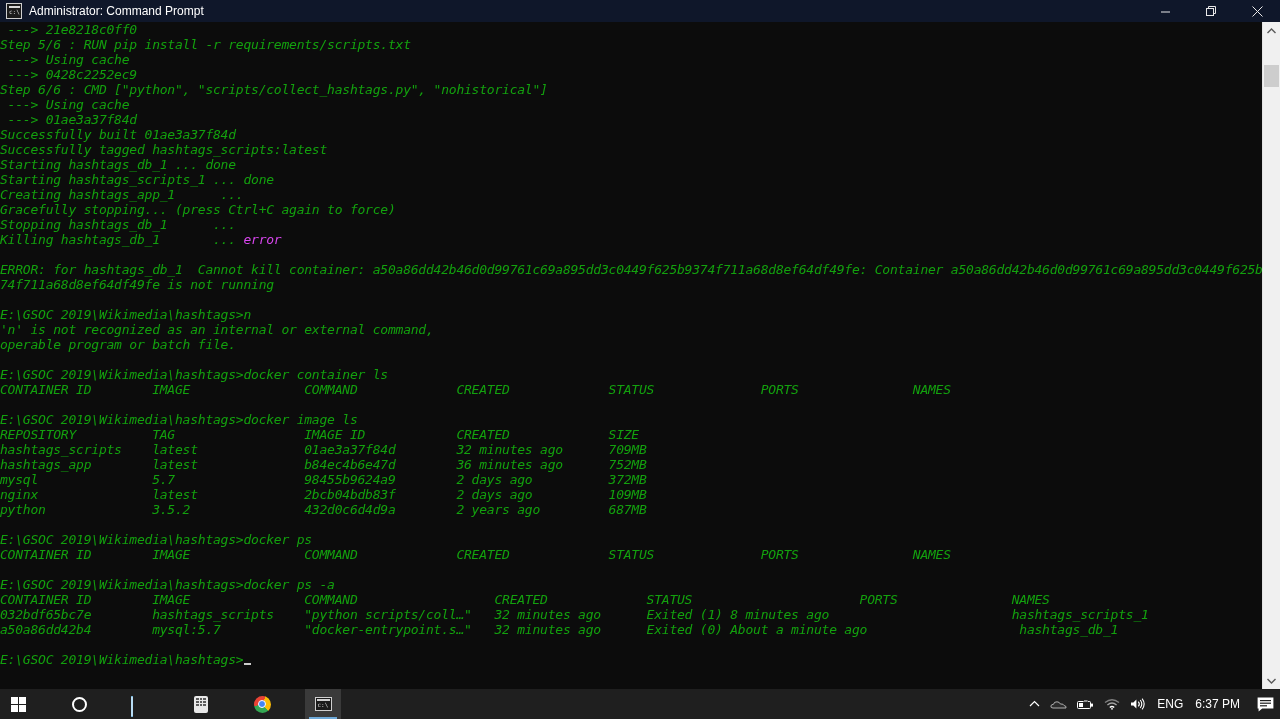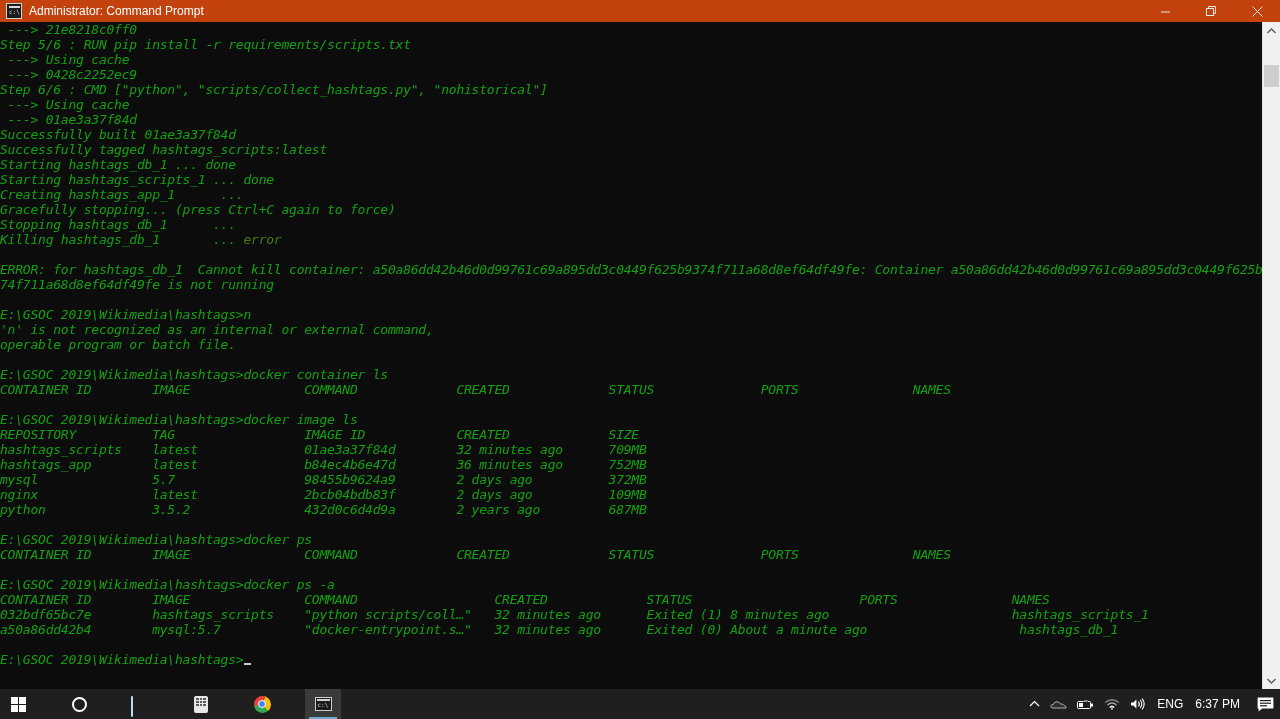--- a/index.html
+++ b/index.html
@@ -20,21 +20,21 @@
     height: 719px;
     background: #0c0c0c;
   }
 
   
   #titlebar {
     position: absolute;
     left: 0; top: 0;
     width: 1280px;
     height: 22px;
-    background: #c2410c;
+    background: #0f172a;
     display: flex;
     align-items: center;
   }
   #titlebar .tb-icon {
     width: 16px; height: 16px;
     margin-left: 6px; margin-right: 7px;
     background: #1b1b1b;
     border: 1px solid #cfcfcf;
     box-sizing: border-box;
     position: relative;
@@ -93,21 +93,21 @@
     margin: 0;
     font-family: "DejaVu Sans Mono", monospace;
     font-size: 13px;
     line-height: 15px;
     letter-spacing: -0.22px;
     color: #13a10e;
     white-space: pre;
     font-style: italic;
   }
   .ln { display: block; height: 15px; }
-  .err { color: #4d7c0f; }
+  .err { color: #d946ef; }
   .cursor {
     display: inline-block;
     width: 7px;
     height: 2px;
     background: #cccccc;
     vertical-align: -1px;
     margin-left: 1px;
   }
 
   

